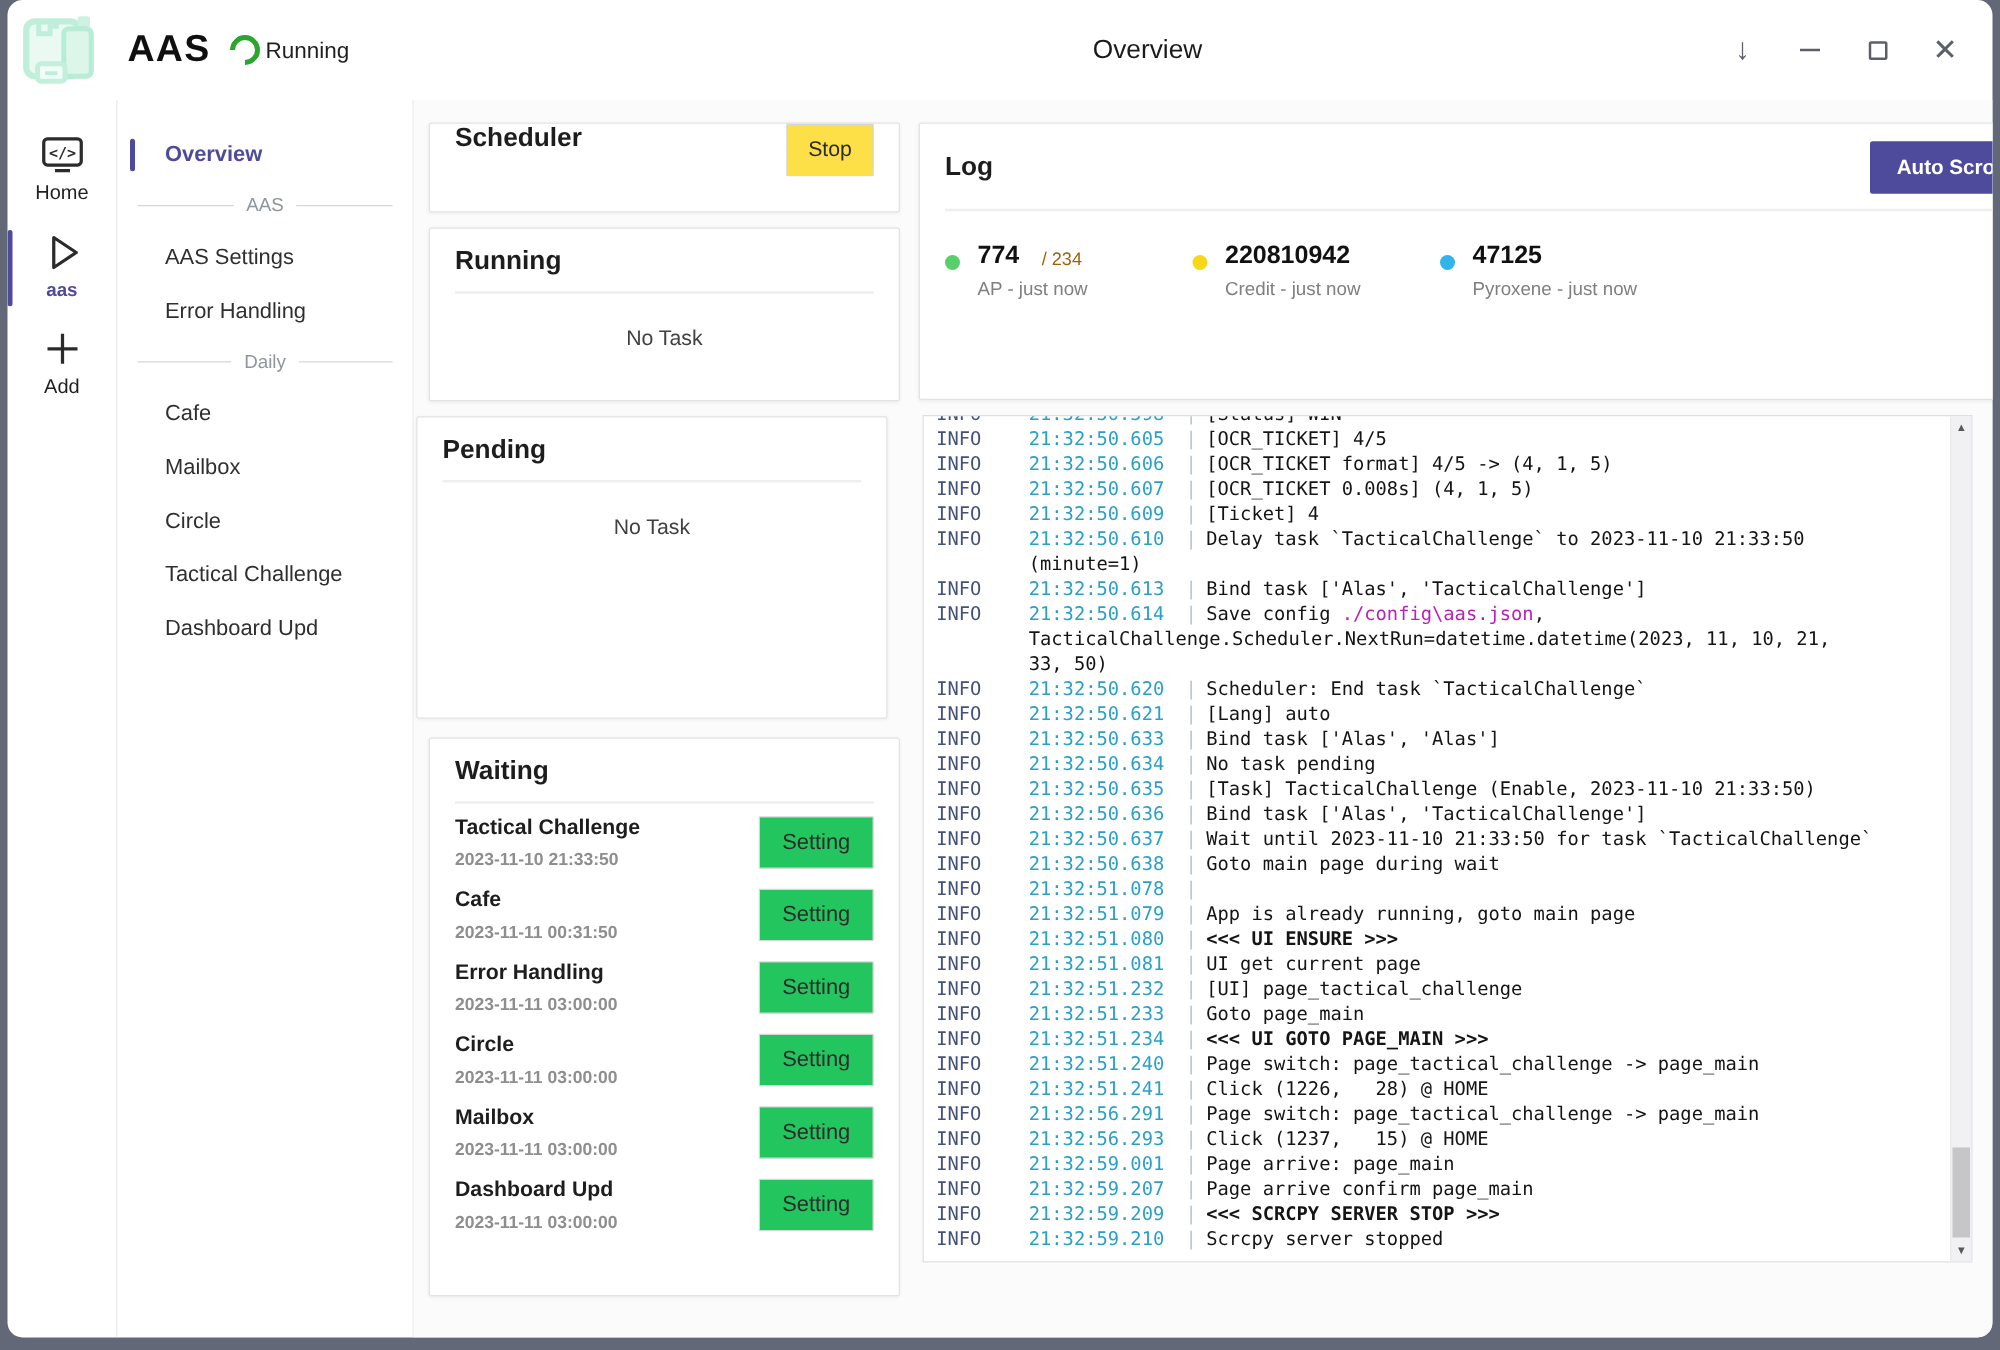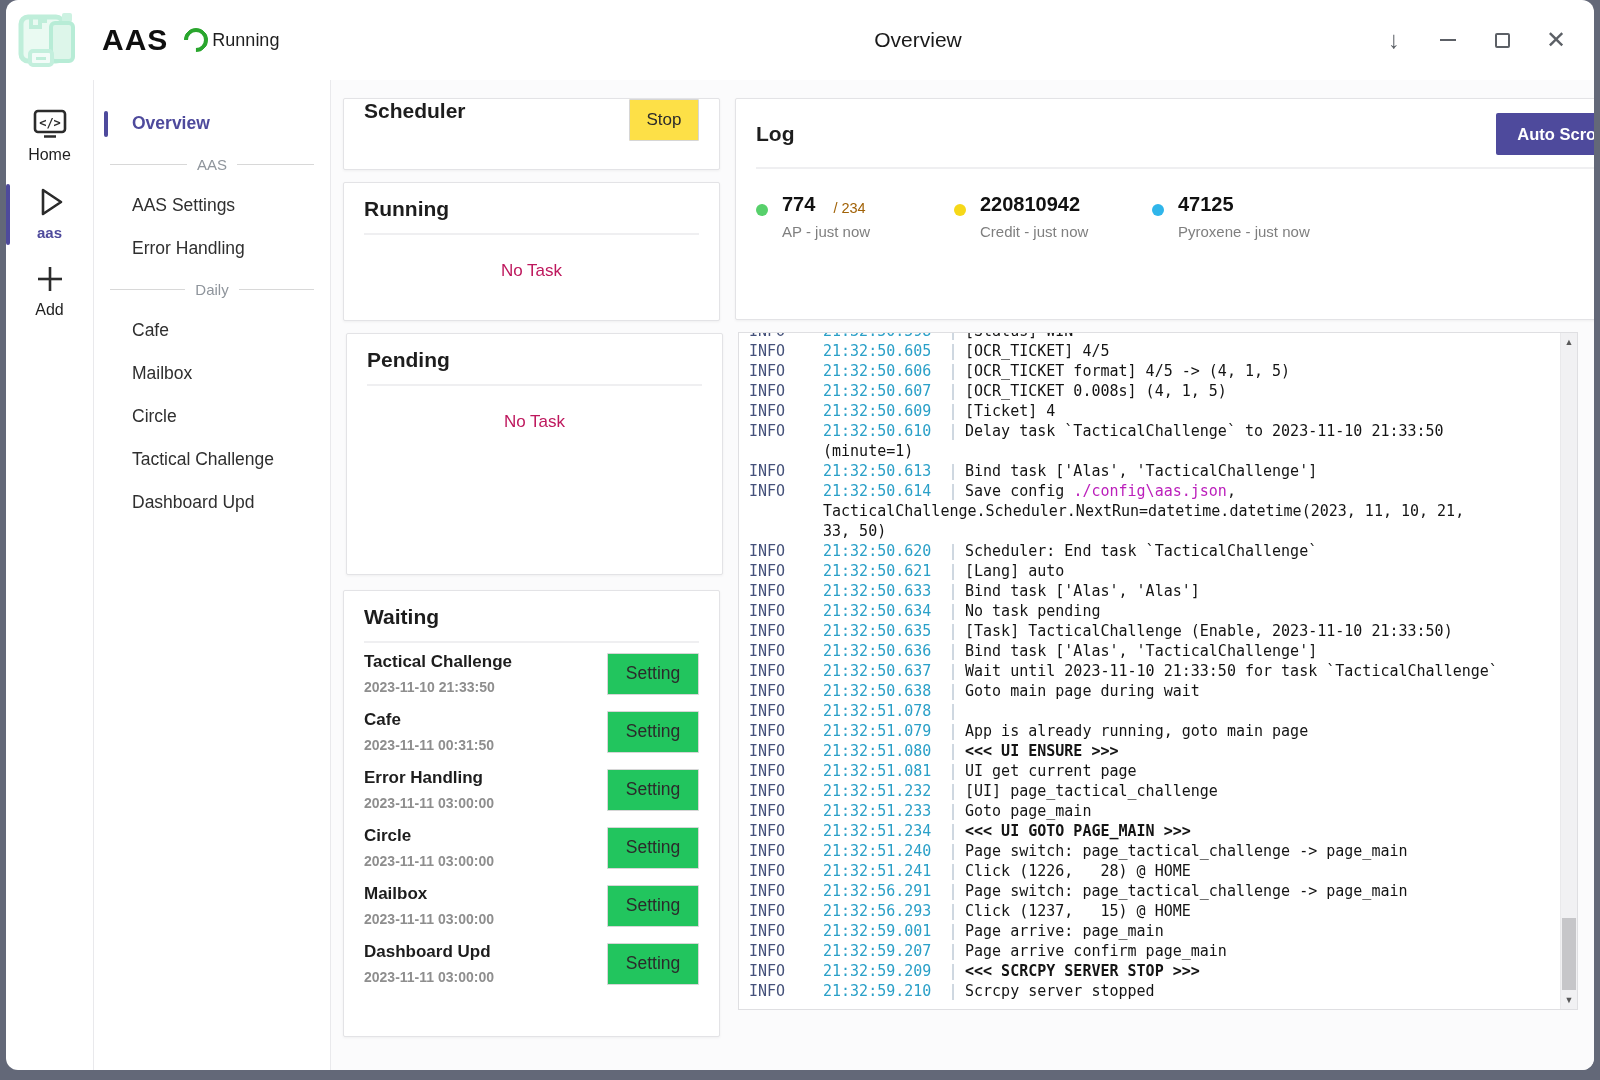--- a/index.html
+++ b/index.html
@@ -43,28 +43,28 @@
               height:26px; width:4px; background:var(--accent); border-radius:2px; }
   .nav-section{ display:flex; align-items:center; gap:10px; padding:11px 16px; color:#8f959c; font-size:15px; }
   .nav-section .line{ flex:1; height:1px; background:#d8d8d8; }
 
   .main{ flex:1; position:relative; background:#fbfbfc; }
 
   .card{ position:absolute; background:#fff; border:1px solid #e3e3e6; border-radius:2px;
          box-shadow:0 1px 3px rgba(0,0,0,0.05); }
   .card-title{ font-size:21px; font-weight:600; color:#1d1d1d; }
   .card-divider{ height:2px; background:#efeff1; margin-top:12px; }
-  .empty-text{ text-align:center; color:#be185d; font-size:17px; margin-top:26px; }
+  .empty-text{ text-align:center; color:#404040; font-size:17px; margin-top:26px; }
 
   #card-scheduler{ left:12px; top:18px; width:377px; height:72px; display:flex; align-items:flex-start; padding:0 20px; }
   #btn-stop{ margin-left:auto; width:70px; height:42px; background:#fde047; border:1px solid #d6d6d6;
              font-size:17px; color:#2b2b2b; border-radius:1px; font-family:inherit; }
 
   #card-running{ left:12px; top:102px; width:377px; height:139px; padding:14px 20px; }
-  #card-pending{ left:15px; top:253px; width:377px; height:242px; padding:14px 20px; }
+  #card-pending{ left:2px; top:253px; width:377px; height:242px; padding:14px 20px; }
 
   #card-waiting{ left:12px; top:510px; width:377px; height:447px; padding:14px 20px; }
   .task-row{ display:flex; align-items:center; padding:9px 0 6px; }
   .task-info{ flex:1; }
   .task-name{ font-size:17px; font-weight:700; color:#1d1d1d; }
   .task-date{ font-size:14px; color:#8e8e8e; font-weight:600; margin-top:7px; }
   .setting-btn{ width:92px; height:42px; border:1px solid #d6d6d6; background:#22c55e; font-size:17.5px;
                 color:#2b2b2b; border-radius:1px; font-family:inherit; }
 
   #card-log{ left:404px; top:18px; width:942px; height:222px; padding:14px 20px; }

